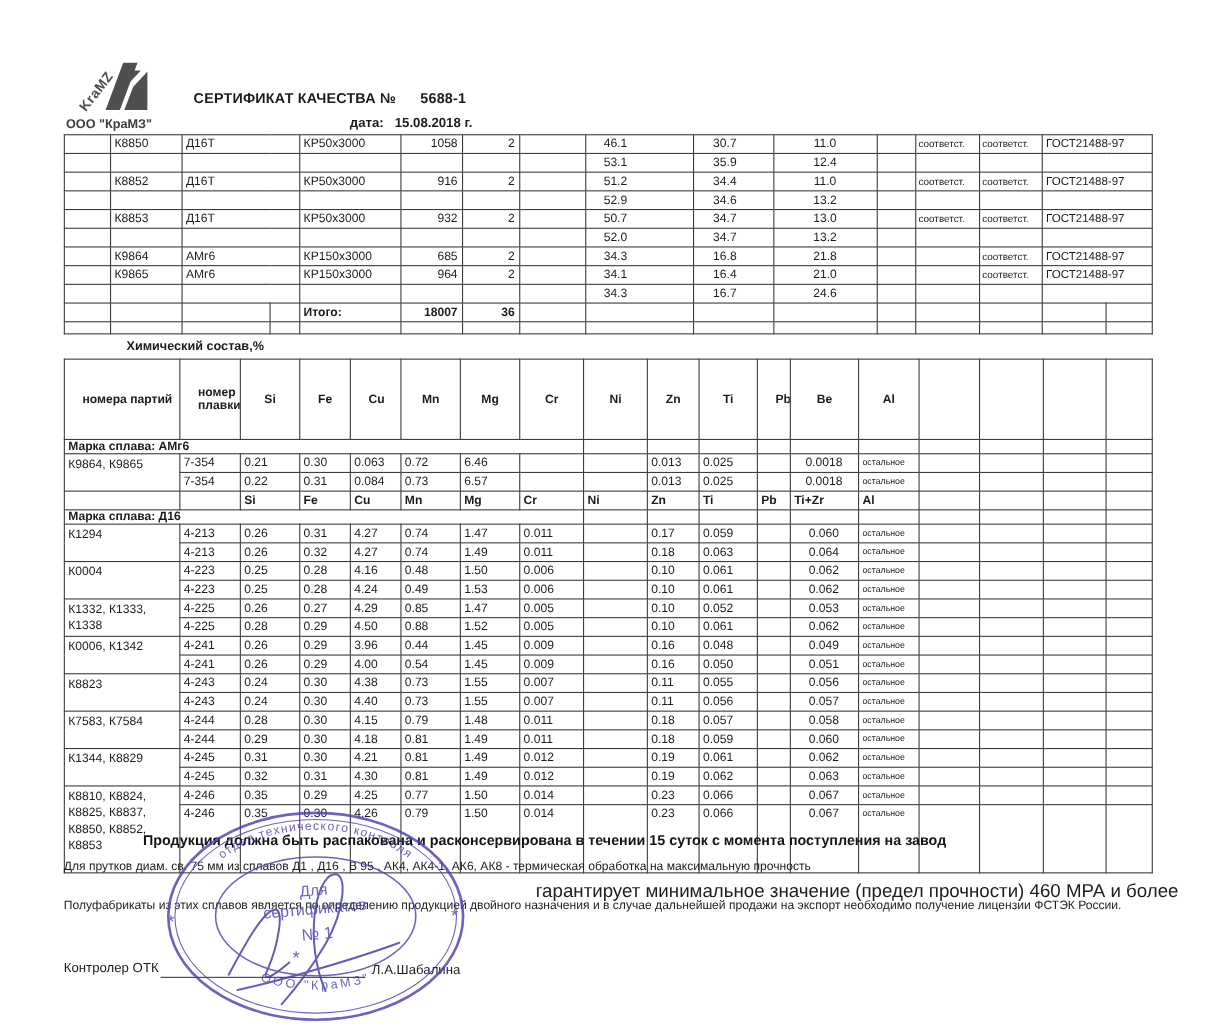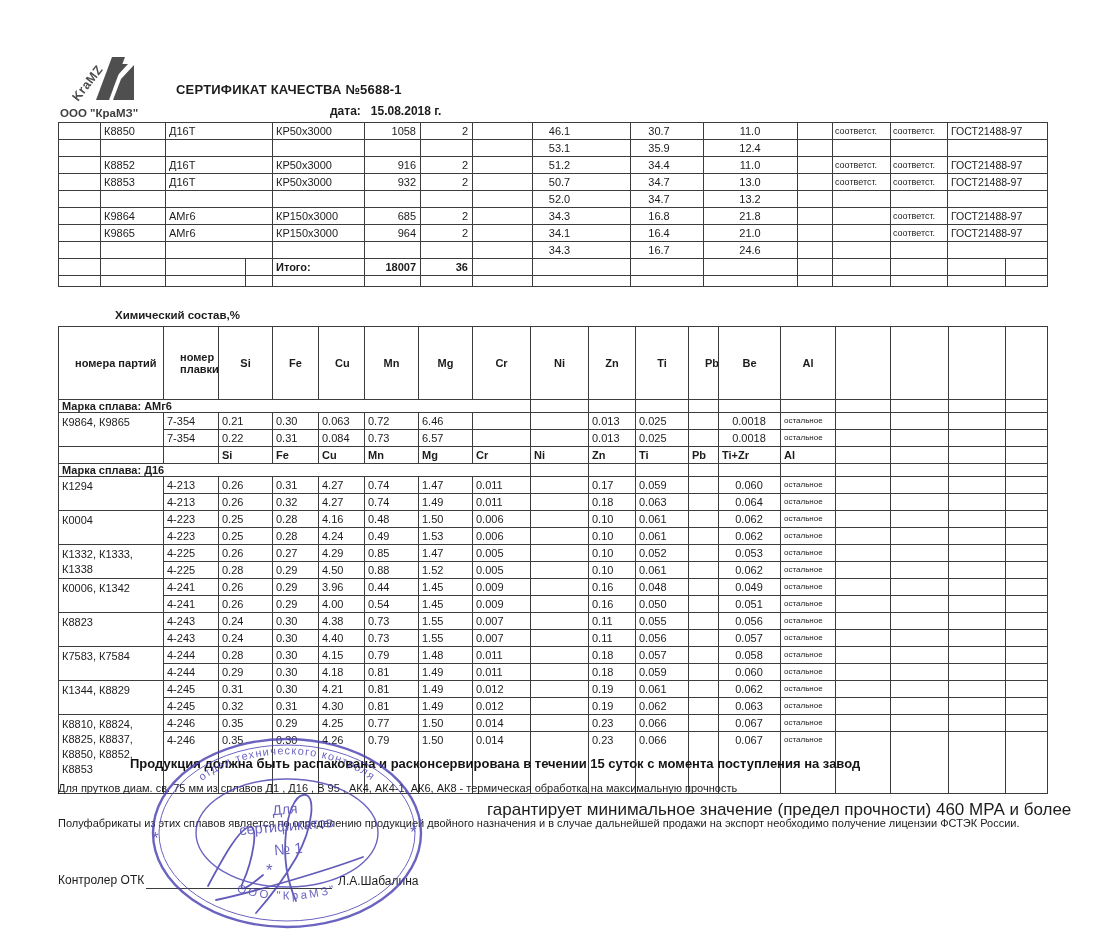--- a/index.html
+++ b/index.html
@@ -3,22 +3,22 @@
 <meta charset="utf-8">
 <style>
   html,body{margin:0;padding:0;background:#fff;}
   .page{position:relative;width:1100px;height:940px;background:#ffffff;
         font-family:"Liberation Sans",sans-serif;color:#1c1c1c;overflow:hidden;}
 
   
   .logo-svg{position:absolute;left:62px;top:52px;}
   .company{position:absolute;left:60px;top:107px;font-size:11.5px;font-weight:bold;color:#3d3d3d;}
   .title{position:absolute;left:176px;top:82px;font-size:13px;font-weight:bold;letter-spacing:.2px;}
-  .title .num{}
-  .dateline{position:absolute;left:330px;top:104px;font-size:12px;font-weight:bold;text-align:center;}
+  .title .num{margin-left:22px;}
+  .dateline{position:absolute;left:318px;top:104px;font-size:12px;font-weight:bold;text-align:center;}
   .dateline .val{margin-left:10px;}
 
   
   table{border-collapse:collapse;table-layout:fixed;position:absolute;left:58px;background:#fff;}
   #products-table{top:122px;width:989px;}
   #chem-table{top:326px;width:989px;}
   td,th{border:1px solid #3c3c3c;font-size:11px;padding:0 1px 0 3px;height:16px;
         line-height:12px;overflow:hidden;white-space:nowrap;vertical-align:middle;text-align:left;}
   th{font-weight:bold;text-align:center;padding:16px;}
   .wraph{white-space:normal;line-height:12px;}
@@ -134,20 +134,36 @@
           <td class="tr">916</td>
           <td class="tr">2</td>
           <td></td>
           <td class="tc pr40">51.2</td>
           <td class="tc pr20">34.4</td>
           <td class="tc">11.0</td>
           <td></td>
           <td class="conf">соответст.</td>
           <td class="conf">соответст.</td>
           <td class="gost" colspan="2">ГОСТ21488-97</td>
+        </tr>
+        <tr>
+          <td></td>
+          <td></td>
+          <td colspan="2"></td>
+          <td></td>
+          <td class="tr"></td>
+          <td class="tr"></td>
+          <td></td>
+          <td class="tc pr40">52.9</td>
+          <td class="tc pr20">34.6</td>
+          <td class="tc">13.2</td>
+          <td></td>
+          <td class="conf"></td>
+          <td class="conf"></td>
+          <td class="gost" colspan="2"></td>
         </tr>
         <tr>
           <td></td>
           <td>К8853</td>
           <td colspan="2">Д16Т</td>
           <td>КР50х3000</td>
           <td class="tr">932</td>
           <td class="tr">2</td>
           <td></td>
           <td class="tc pr40">50.7</td>

